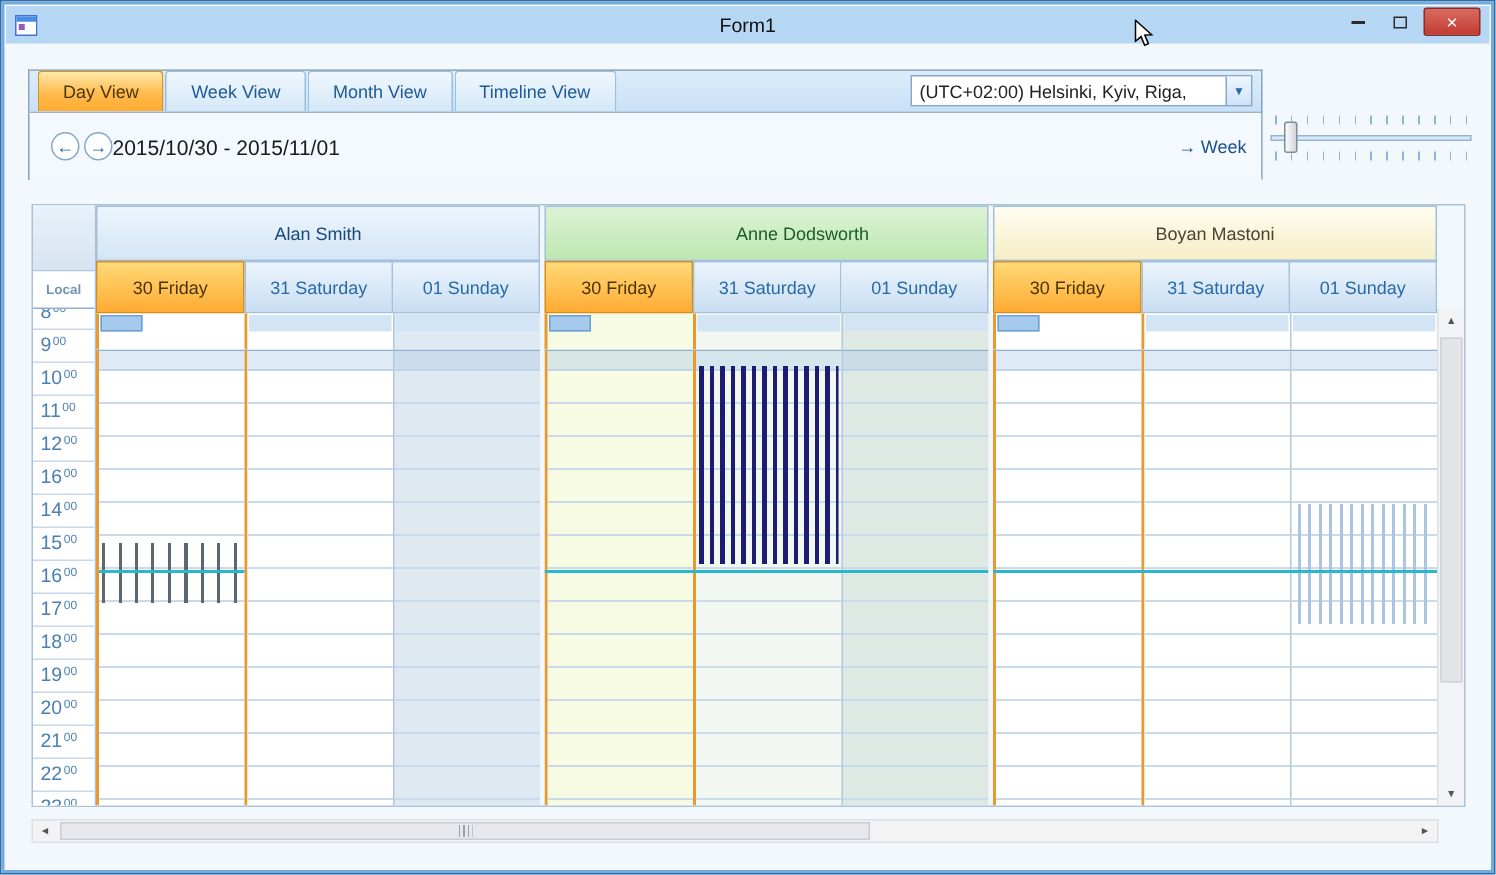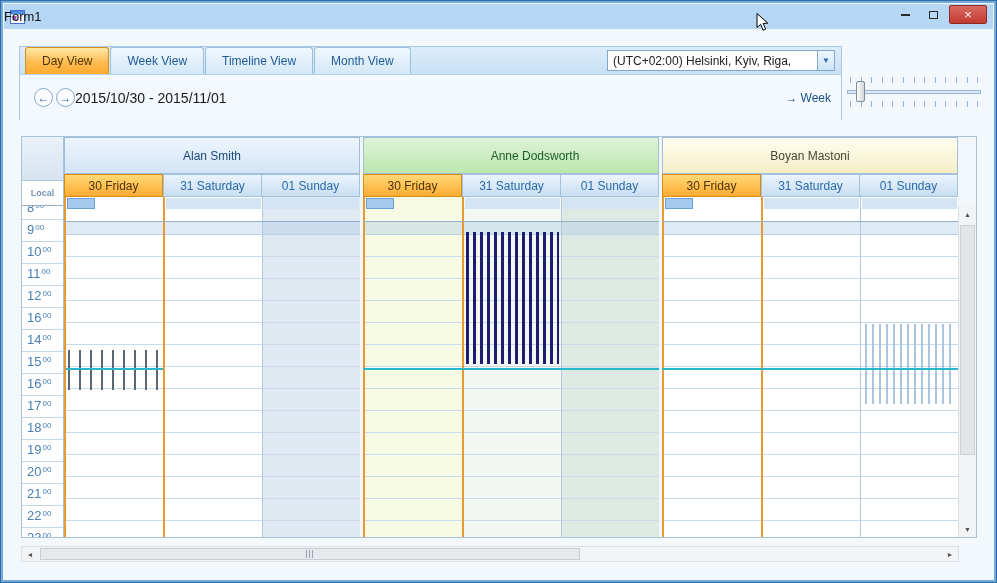--- a/index.html
+++ b/index.html
@@ -6,21 +6,21 @@
   html,body { width:997px; height:583px; }
   body { position:relative; font-family:"Liberation Sans", sans-serif; overflow:hidden; background:#fff; }
 
   .window { position:absolute; inset:0; background:#f3f8fd; border:1px solid #2a6da8;
             box-shadow: inset 0 0 0 2px #74aadc; }
 
   
   .titlebar { position:absolute; left:3px; top:3px; right:3px; height:25px; background:#b6d7f3;
               display:flex; align-items:center; }
   .app-icon { margin-left:6px; width:15px; height:14px; flex:0 0 auto; }
-  .window-title { position:absolute; left:0; right:0; font-size:13px; color:#111; }
+  .window-title { position:absolute; left:0; right:0; text-align:center; font-size:13px; color:#111; }
   .win-controls { position:absolute; right:6px; top:1px; display:flex; gap:3px; align-items:flex-start; }
   .winbtn { width:25px; height:19px; display:flex; align-items:center; justify-content:center; }
   .minglyph { width:9px; height:2px; background:#2b2b2b; }
   .maxglyph { width:9px; height:8px; border:1px solid #2b2b2b; }
   .close-btn { width:38px; height:19px; background:linear-gradient(#d96b60,#c23b32); border:1px solid #8e2b24;
                border-radius:2px; color:#fff; font-size:13px; line-height:1; display:flex; align-items:center; justify-content:center; }
 
   .cursor { position:absolute; left:755px; top:12px; z-index:99; }
 
   
@@ -71,21 +71,21 @@
   .sup { font-size:8px; vertical-align:4px; margin-left:1px; }
 
   .groups { flex:1; display:flex; gap:3px; min-width:0; }
   .group { flex:1; display:flex; flex-direction:column; min-width:0; }
   .res-header { height:37px; display:flex; align-items:center; justify-content:center; font-size:12px;
                 border:1px solid #a2bed8; }
   .group.alan  .res-header { background:linear-gradient(#edf5fd,#d3e5f6); color:#19497b; }
   .group.anne  .res-header { background:linear-gradient(#ddf3d6,#bce7b0); color:#1d5c2a;padding-left:48px; }
   .group.boyan .res-header { background:linear-gradient(#fffdf0,#f5eec6); color:#4a4430; }
 
-  .day-headers { height:23px; display:flex;justify-content:flex-end; }
+  .day-headers { height:35px; display:flex;justify-content:flex-end; }
   .dh { flex:1; display:flex; align-items:center; justify-content:center; font-size:12px; min-width:0; }
   .dh.fri { background:linear-gradient(#ffd977,#ffab33); color:#4c3405; border:1px solid #d98d12; }
   .dh.sat { background:linear-gradient(#ebf4fc,#c9def2); color:#2a6aa8; border:1px solid #a2c2de; }
   .dh.sun { background:linear-gradient(#ebf4fc,#c9def2); color:#2a6aa8; border:1px solid #a2c2de; border-left:none; }
 
   .allday { height:25px; display:flex; border-bottom:1px solid #94b0c9; }
   .ad { flex:1; position:relative; min-width:0; }
   .ad.fri { border-left:2px solid #e89a30; border-right:2px solid #e89a30; }
   .ad.sun { border-left:1px solid #b4c8dc; }
   .strip { position:absolute; top:1px; left:1px; right:1px; height:11px; background:#d3e4f4; }
@@ -155,22 +155,22 @@
   </div>
 
   <svg class="cursor" width="13" height="19" viewBox="0 0 13 19">
     <path d="M1,0.5 L1,14.5 L4.7,11.4 L7.1,17.2 L9.6,16.1 L7.2,10.4 L11.8,10.2 Z" fill="#ffffff" stroke="#000000" stroke-width="1"></path>
   </svg>
 
   <div class="toolbar-panel">
     <div class="tabstrip">
       <div class="tab active">Day View</div>
       <div class="tab">Week View</div>
+      <div class="tab">Month View</div>
       <div class="tab">Timeline View</div>
-      <div class="tab">Month View</div>
       <div class="combo">
         <span class="combo-text">(UTC+02:00) Helsinki, Kyiv, Riga,</span>
         <span class="combo-btn">▼</span>
       </div>
     </div>
     <div class="navrow">
       <div class="circle-btn prev">←</div>
       <div class="circle-btn next">→</div>
       <span class="date-range">2015/10/30 - 2015/11/01</span>
       <div class="today-btn">

